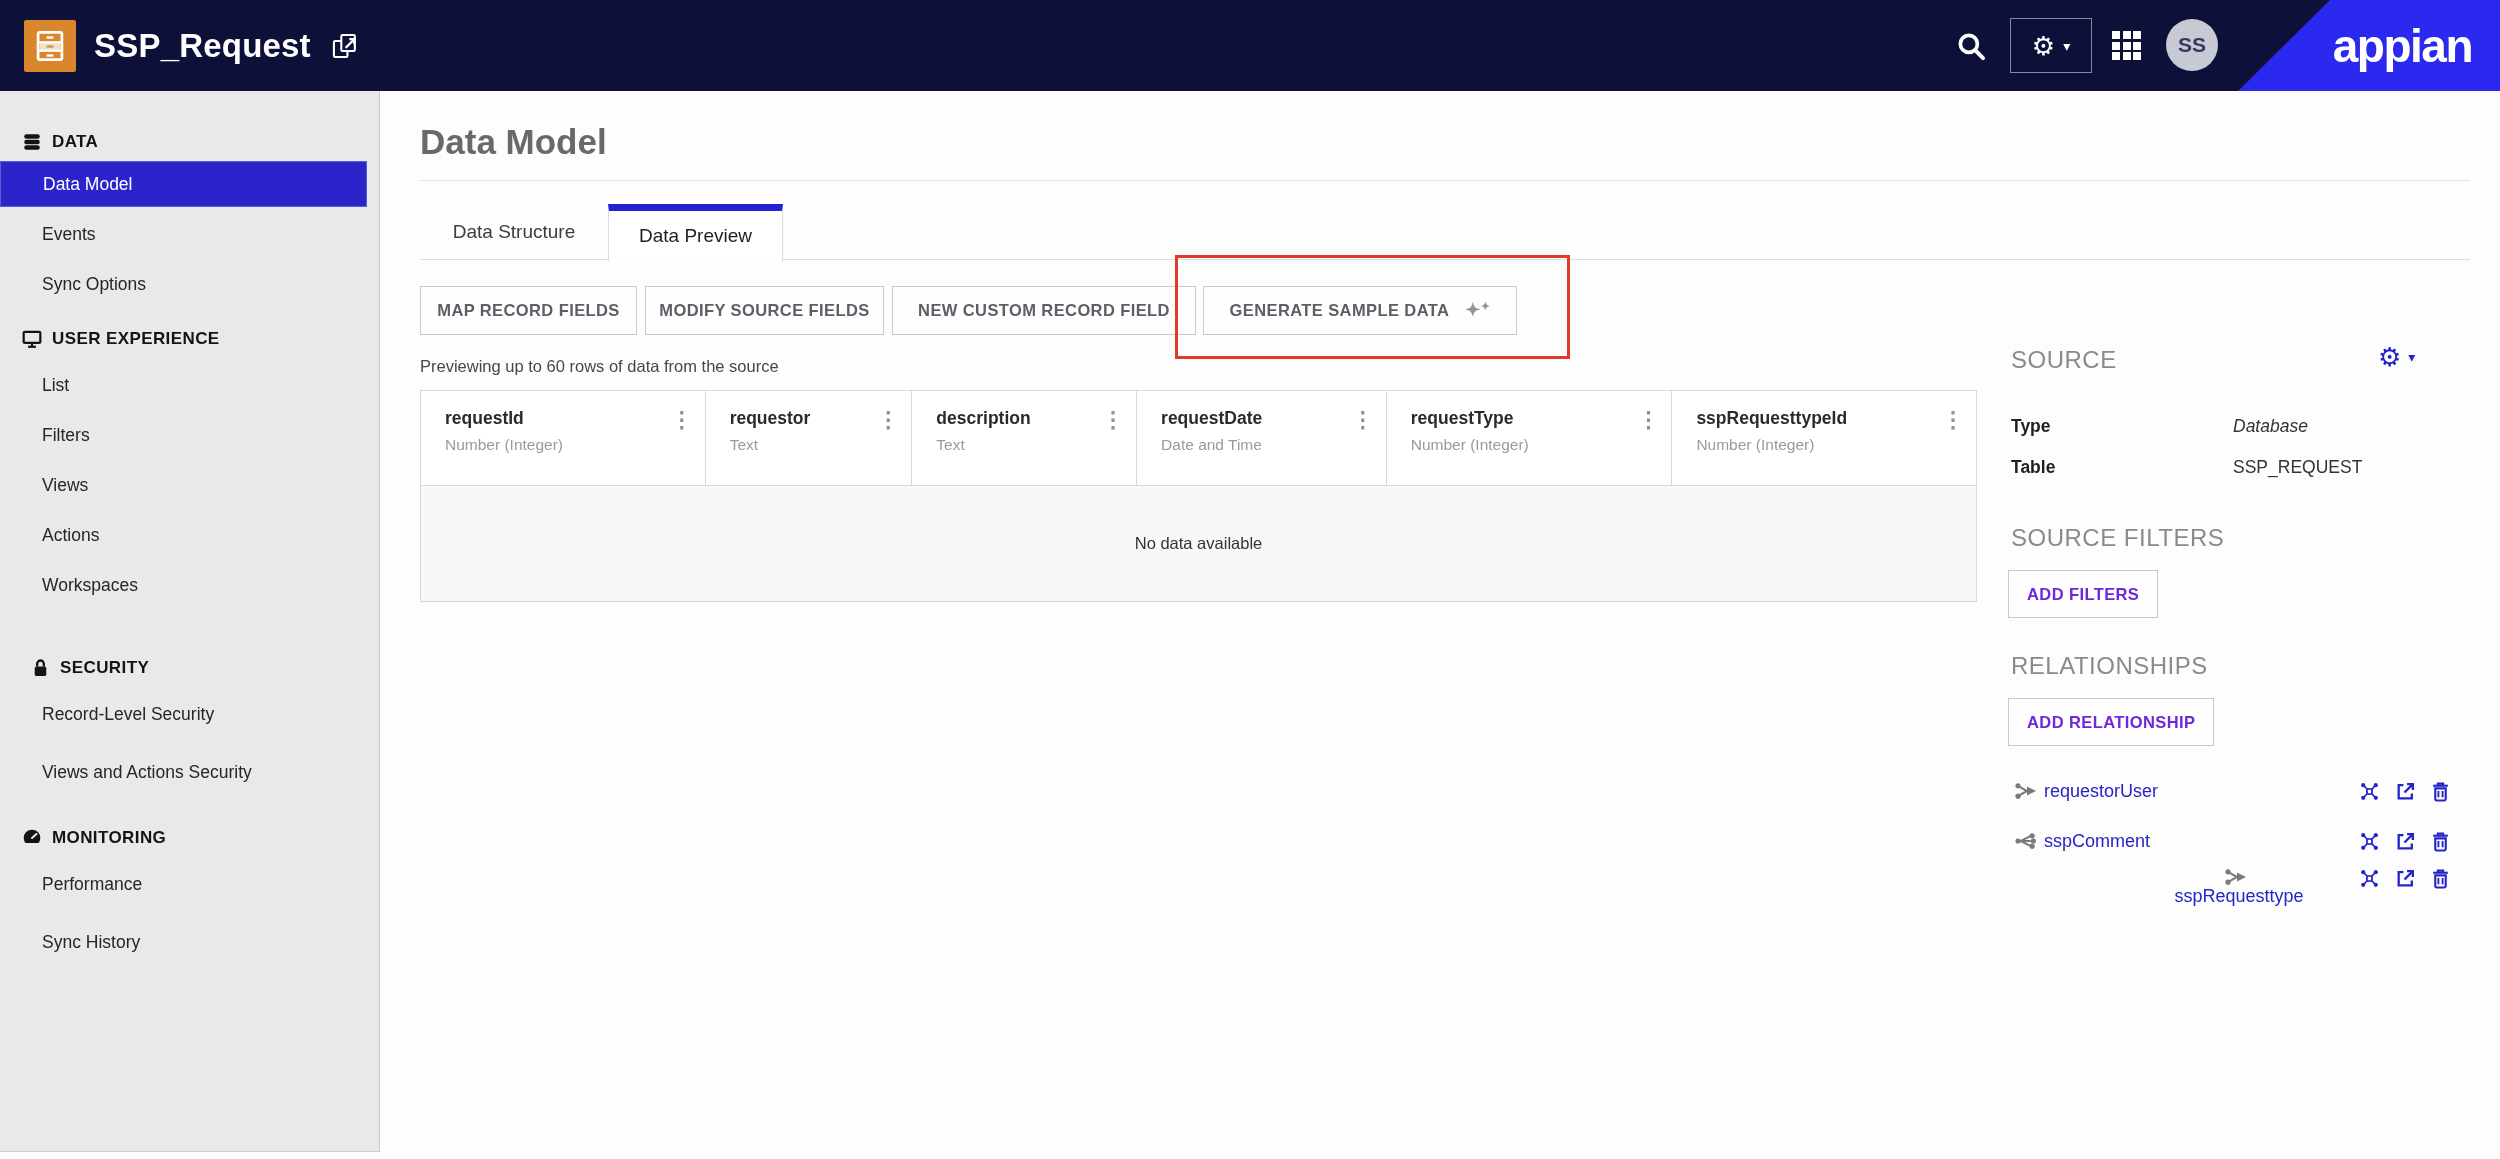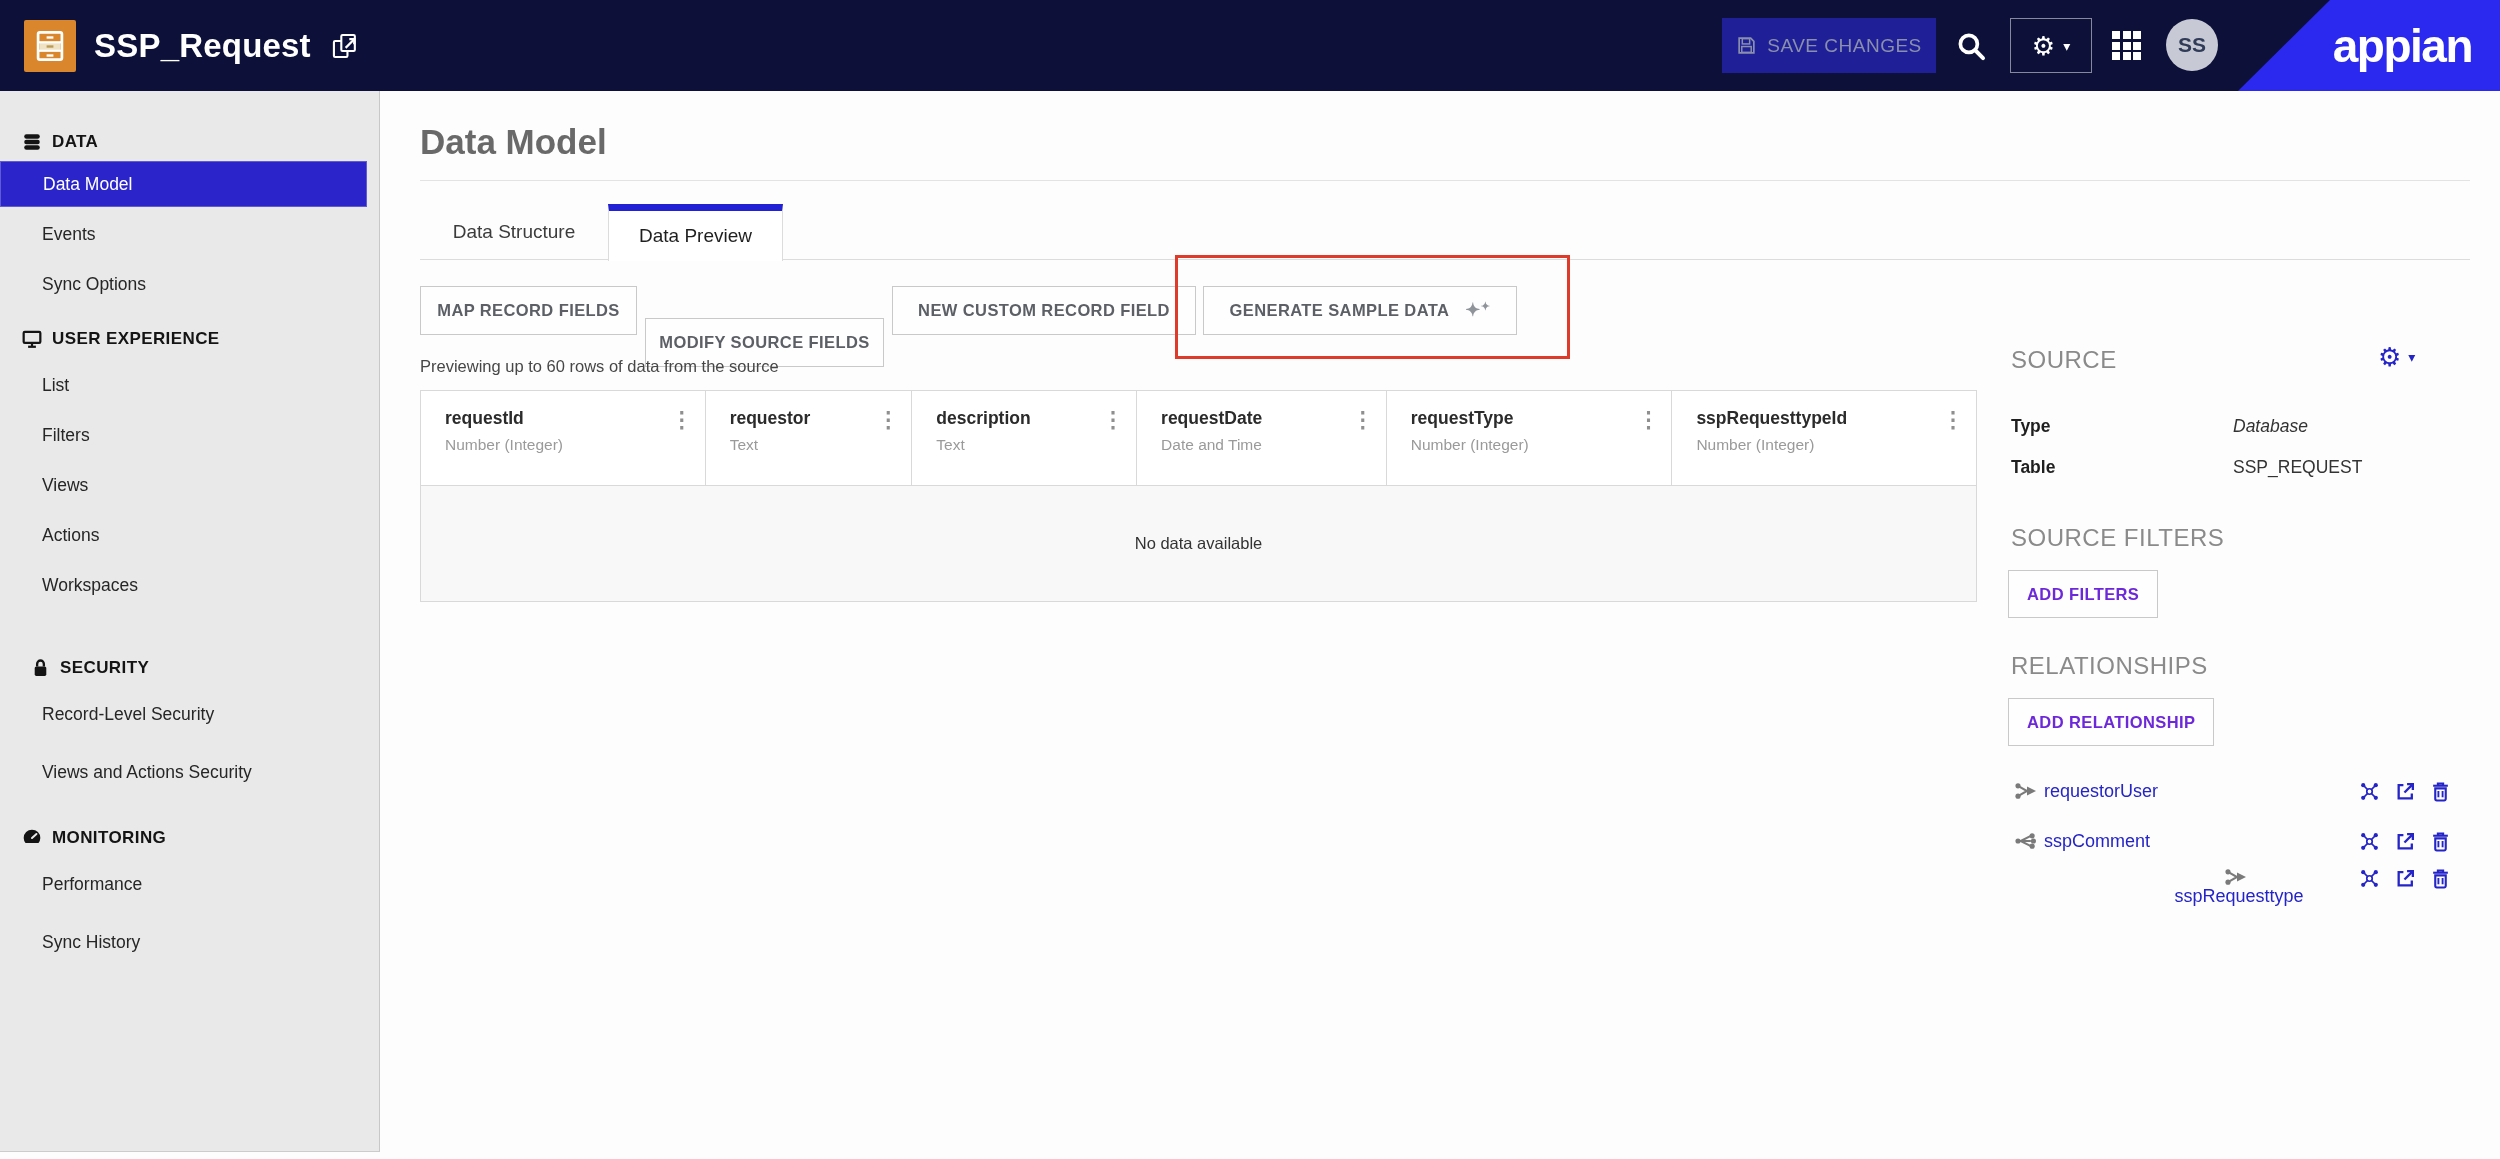--- a/index.html
+++ b/index.html
@@ -33,21 +33,21 @@
   .mt12 { margin-top:12px; } .mt8 { margin-top:8px; }
 
   
   .h1 { position:absolute; left:420px; top:122px; font-size:35px; font-weight:600; color:#696969; }
   .h1-divider { position:absolute; left:420px; top:180px; width:2050px; height:1px; background:#e3e3e3; }
   .tabline { position:absolute; left:420px; top:259px; width:2050px; height:1px; background:#dcdcdc; z-index:1; }
   .tab { position:absolute; top:204px; height:56px; display:flex; align-items:center; justify-content:center; font-size:19px; color:#3c3c3c; cursor:pointer; z-index:2; }
   .tab-structure { left:420px; width:188px; }
   .tab-preview { left:608px; width:175px; height:57px; background:#ffffff; border-left:1px solid #dcdcdc; border-right:1px solid #dcdcdc; border-top:7px solid #2221d3; color:#1f1f1f; z-index:3; }
   .action-btn { position:absolute; top:286px; height:49px; background:#fefefe; border:1px solid #c9c9c9; color:#5c6066; font-size:16.5px; font-weight:bold; letter-spacing:.4px; display:flex; align-items:center; justify-content:center; gap:10px; font-family:inherit; cursor:pointer; }
-  .b1 { left:420px; width:217px; } .b2 { left:645px; width:239px;margin-top:32px; }
+  .b1 { left:420px; width:217px; } .b2 { left:645px; width:239px; }
   .b3 { left:892px; width:304px; } .b4 { left:1203px; width:314px;gap:16px; }
   .sparkles { color:#8f949b; font-size:18px; line-height:1; position:relative; top:-1px; }
   .sparkles small { font-size:11px; vertical-align:top; }
   .red-annotation { position:absolute; left:1175px; top:255px; width:395px; height:104px; border:3px solid #de3b2b; z-index:6; pointer-events:none; }
   .preview-note { position:absolute; left:420px; top:357px; font-size:16.5px; color:#474747; }
 
   
   .dp-table { position:absolute; left:420px; top:390px; width:1557px; }
   .dp-head { display:flex; border:1px solid #d9d9d9; background:#ffffff; height:96px; }
   .dp-col { position:relative; padding:17px 0 0 24px; border-right:1px solid #d9d9d9; }
@@ -91,28 +91,20 @@
       </div>
       <span class="app-title">SSP_Request</span>
       <svg width="32" height="32" viewBox="0 0 26 26">
         <rect x="4" y="9" width="11" height="13" rx="1" fill="none" stroke="#ffffff" stroke-width="1.7"></rect>
         <rect x="10" y="4" width="11" height="13" rx="1" fill="#0d1139" stroke="#ffffff" stroke-width="1.7"></rect>
         <line x1="13.5" y1="14.5" x2="20.5" y2="7.5" stroke="#ffffff" stroke-width="1.8"></line>
         <polyline points="16.5,7.5 20.5,7.5 20.5,11.5" fill="none" stroke="#ffffff" stroke-width="1.8"></polyline>
       </svg>
     </div>
 
-    <button class="save-btn">
-      <svg width="21" height="21" viewBox="0 0 20 20">
-        <path d="M3,3 h11 l3,3 v11 h-14 z" fill="none" stroke="#8a8fac" stroke-width="1.6"></path>
-        <rect x="6" y="3.5" width="7" height="5" fill="none" stroke="#8a8fac" stroke-width="1.4"></rect>
-        <rect x="5.5" y="11" width="9" height="5.5" fill="none" stroke="#8a8fac" stroke-width="1.4"></rect>
-      </svg>
-      <span>SAVE CHANGES</span>
-    </button>
 
     <div class="tb-search">
       <svg width="34" height="34" viewBox="0 0 24 24">
         <circle cx="10.5" cy="10.5" r="6" fill="none" stroke="#ffffff" stroke-width="2.6"></circle>
         <line x1="15" y1="15" x2="20.5" y2="20.5" stroke="#ffffff" stroke-width="2.8" stroke-linecap="round"></line>
       </svg>
     </div>
 
     <div class="gear-box">
       <span class="gear-glyph">⚙</span>

